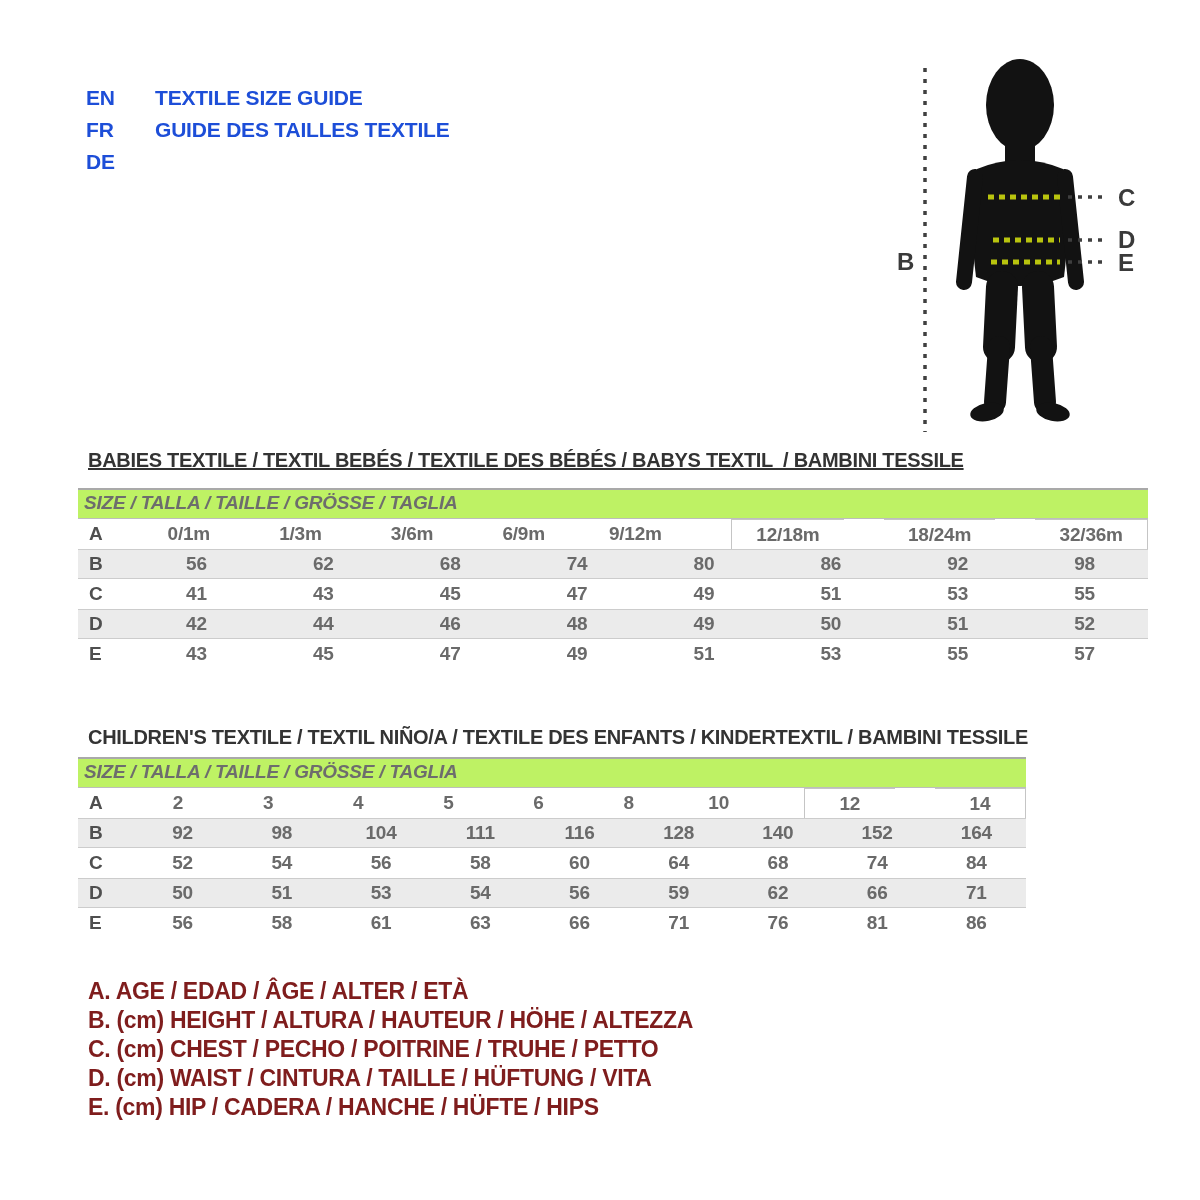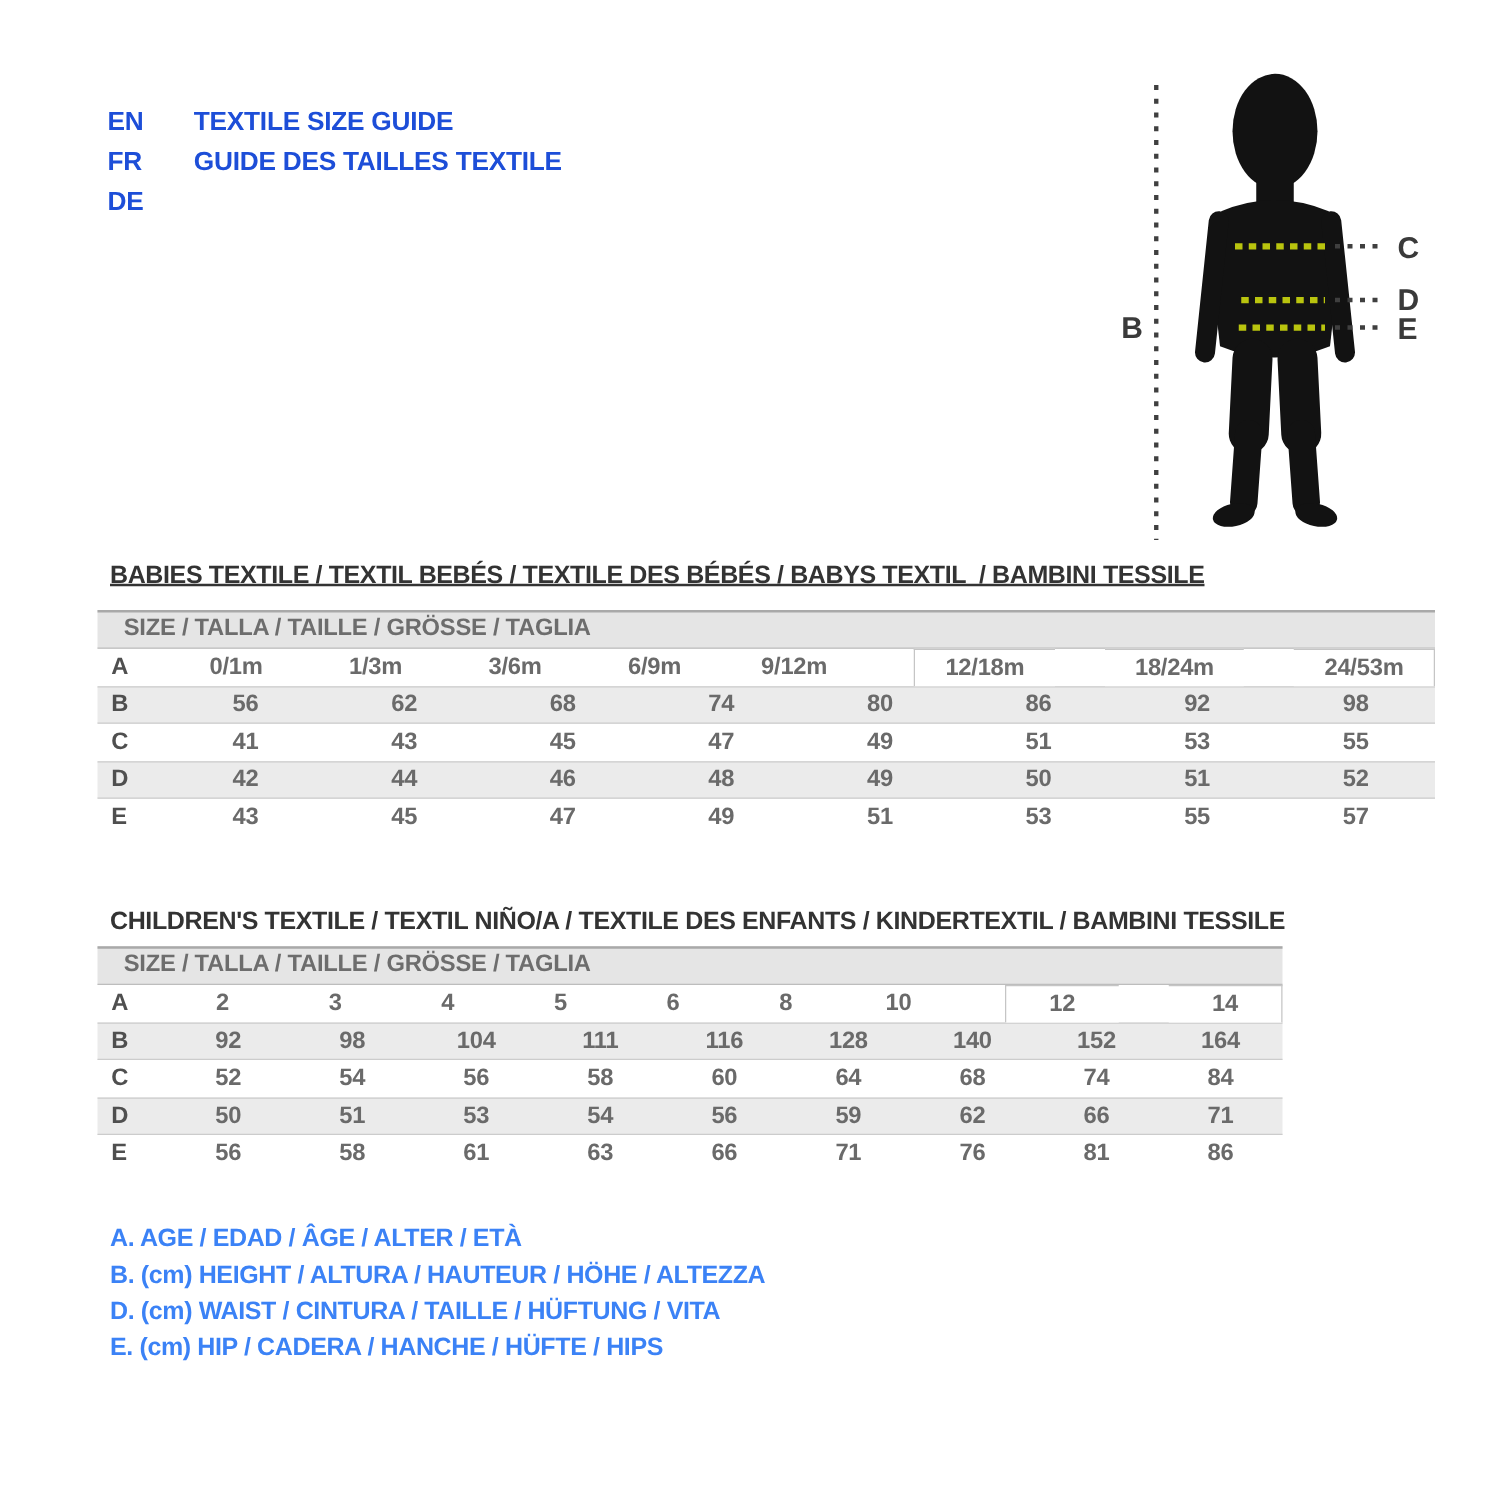--- a/index.html
+++ b/index.html
@@ -19,34 +19,34 @@
   
   .sec-title{position:absolute;left:88px;margin:0;font-size:20px;font-weight:700;color:#333;letter-spacing:-0.3px;white-space:pre;}
   .babies-title{top:449px;text-decoration:underline;}
   .children-title{top:726px;}
   
   .tbl{position:absolute;left:78px;}
   .tbl-babies{top:488px;width:1070px;}
   .tbl-children{top:757px;width:948px;}
   .tbl-head{
     box-sizing:border-box;height:31px;line-height:26px;
-    background:#e5e5e5;border-top:2px solid #a9a9a9;border-bottom:1px solid #bdbdbd;
-    color:#6d6d6d;font-size:19px;font-weight:700;padding-left:21px;letter-spacing:-0.2px;white-space:pre;
+    background:#bef264;border-top:2px solid #a9a9a9;border-bottom:1px solid #bdbdbd;
+    color:#6d6d6d;font-size:19px;font-weight:700;padding-left:6px;letter-spacing:-0.2px;white-space:pre;font-style:italic;
   }
   .row{display:flex;height:30px;box-sizing:border-box;}
   .row.stripe{background:#ebebeb;border-top:1px solid #cccccc;border-bottom:1px solid #cccccc;}
   .row.stripe .cell{line-height:28px;}
   .cell{flex:1;box-sizing:border-box;text-align:center;font-size:19px;font-weight:700;color:#6a6a6a;line-height:30px;letter-spacing:-0.2px;}
   .cell.rl{flex:0 0 55px;text-align:left;padding-left:11px;color:#4f4f4f;}
   .cell.hl{background:#ffffff;border-top:1px solid #c5c5c5;margin-left:40px;}
   .cell.hl-first{border-left:1px solid #c5c5c5;}
   .cell.hl-last{border-right:1px solid #c5c5c5;}
   
   .legend{position:absolute;left:88px;top:977px;}
-  .legend-line{height:29px;line-height:29px;font-size:20px;font-weight:700;color:#3b82f6;letter-spacing:-0.3px;white-space:pre;}
+  .legend-line{height:29px;line-height:29px;font-size:23px;font-weight:700;color:#7f1d1d;letter-spacing:-0.3px;white-space:pre;}
 </style>
 </head>
 <body>
 
 <div class="canvas">
 
   <div class="langs" id="langs">
       <div class="lang-row">
         <span class="lang-code">EN</span>
         <span class="lang-label">TEXTILE SIZE GUIDE</span>
@@ -99,21 +99,21 @@
       <div class="tbl-head">SIZE / TALLA / TAILLE / GRÖSSE / TAGLIA</div>
       <div class="row">
         <div class="cell rl">A</div>
         <div class="cell">0/1m</div>
         <div class="cell">1/3m</div>
         <div class="cell">3/6m</div>
         <div class="cell">6/9m</div>
         <div class="cell">9/12m</div>
         <div class="cell hl hl-first">12/18m</div>
         <div class="cell hl">18/24m</div>
-        <div class="cell hl hl-last">24/53m</div>
+        <div class="cell hl hl-last">32/36m</div>
       </div>
       <div class="row stripe">
         <div class="cell rl">B</div>
         <div class="cell">56</div>
         <div class="cell">62</div>
         <div class="cell">68</div>
         <div class="cell">74</div>
         <div class="cell">80</div>
         <div class="cell">86</div>
         <div class="cell">92</div>
@@ -215,17 +215,18 @@
         <div class="cell">71</div>
         <div class="cell">76</div>
         <div class="cell">81</div>
         <div class="cell">86</div>
       </div>
     </div>
 
   <div class="legend" id="legend">
       <div class="legend-line">A. AGE / EDAD / ÂGE / ALTER / ETÀ</div>
       <div class="legend-line">B. (cm) HEIGHT / ALTURA / HAUTEUR / HÖHE / ALTEZZA</div>
+      <div class="legend-line">C. (cm) CHEST / PECHO / POITRINE / TRUHE / PETTO</div>
       <div class="legend-line">D. (cm) WAIST / CINTURA / TAILLE / HÜFTUNG / VITA</div>
       <div class="legend-line">E. (cm) HIP / CADERA / HANCHE / HÜFTE / HIPS</div>
     </div>
 
 </div>
 
 </body></html>

